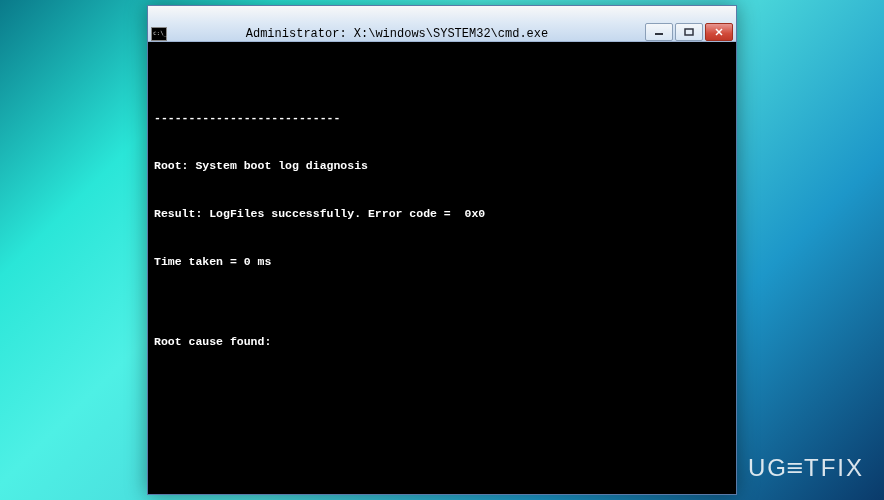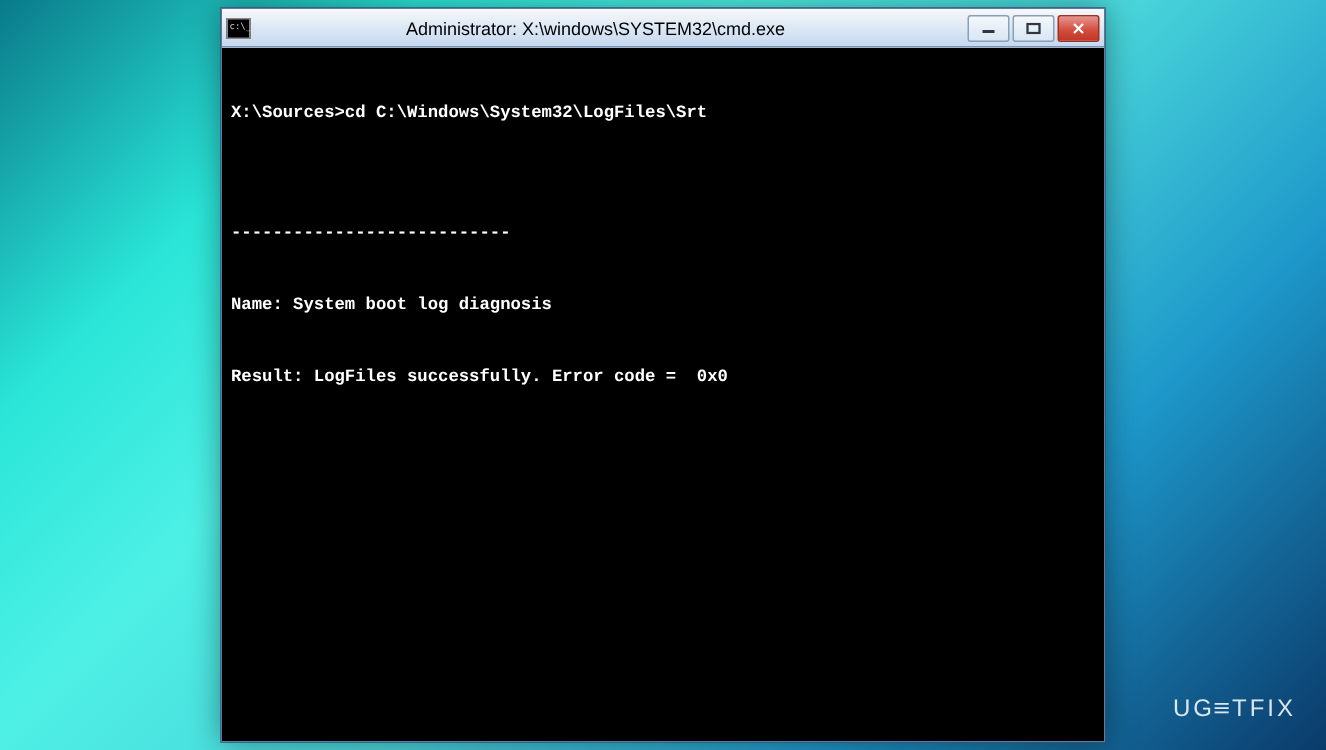--- a/index.html
+++ b/index.html
@@ -15,26 +15,27 @@
       position: absolute;
       top: 5px;
       left: 147px;
       width: 590px;
       height: 490px;
       background: #000;
       border: 1px solid #5a7aa8;
       box-shadow: 0 0 20px rgba(0,0,0,0.4);
     }
     .titlebar {
-      height: 26px;
+      height: 36px;
       background: linear-gradient(180deg, #f8f8f8 0%, #dce8f5 50%, #c5d8ee 100%);
       border-bottom: 1px solid #a0b5d4;
       display: flex;
-      align-items: center;
+      align-items: flex-end;
       padding: 0 3px;
+      font-family: Liberation Mono, monospace;
     }
     .app-icon {
       width: 16px;
       height: 14px;
       background: #000;
       border: 1px solid #888;
       position: relative;
       margin-right: 8px;
     }
     .app-icon::before {
@@ -88,21 +89,21 @@
       font-weight: bold;
       white-space: pre;
       overflow: hidden;
     }
     .terminal div { white-space: pre-wrap; }
     .watermark {
       position: absolute;
       bottom: 18px;
       right: 20px;
       font-family: Arial, sans-serif;
-      font-size: 16px;
+      font-size: 24px;
       font-weight: 300;
       letter-spacing: 2px;
       color: rgba(255,255,255,0.85);
     }
     .watermark .arrow {
       display: inline-block;
       transform: scaleX(1.2);
     }
   </style>
 </head>
@@ -125,26 +126,27 @@
       </div>
       <div class="win-btn close-btn">
         <svg width="10" height="8">
             <line x1="2" y1="1" x2="8" y2="7" stroke="#fff" stroke-width="1.5"></line>
             <line x1="8" y1="1" x2="2" y2="7" stroke="#fff" stroke-width="1.5"></line>
           </svg>
       </div>
     </div>
   </div>
   <div class="terminal">
-    <div>X:\Sources&gt;cd C:\Windows\System32\LogFiles\Srt</div>
     <div></div>
     <div>---------------------------</div>
-    <div>Name: System boot log diagnosis</div>
+    <div>Root: System boot log diagnosis</div>
     <div>Result: LogFiles successfully. Error code =  0x0</div>
+    <div>Time taken = 0 ms</div>
     <div></div>
+    <div>Root cause found:</div>
     
     
     <div></div>
     
     
     
     <div></div>
     
     
     <div></div>

